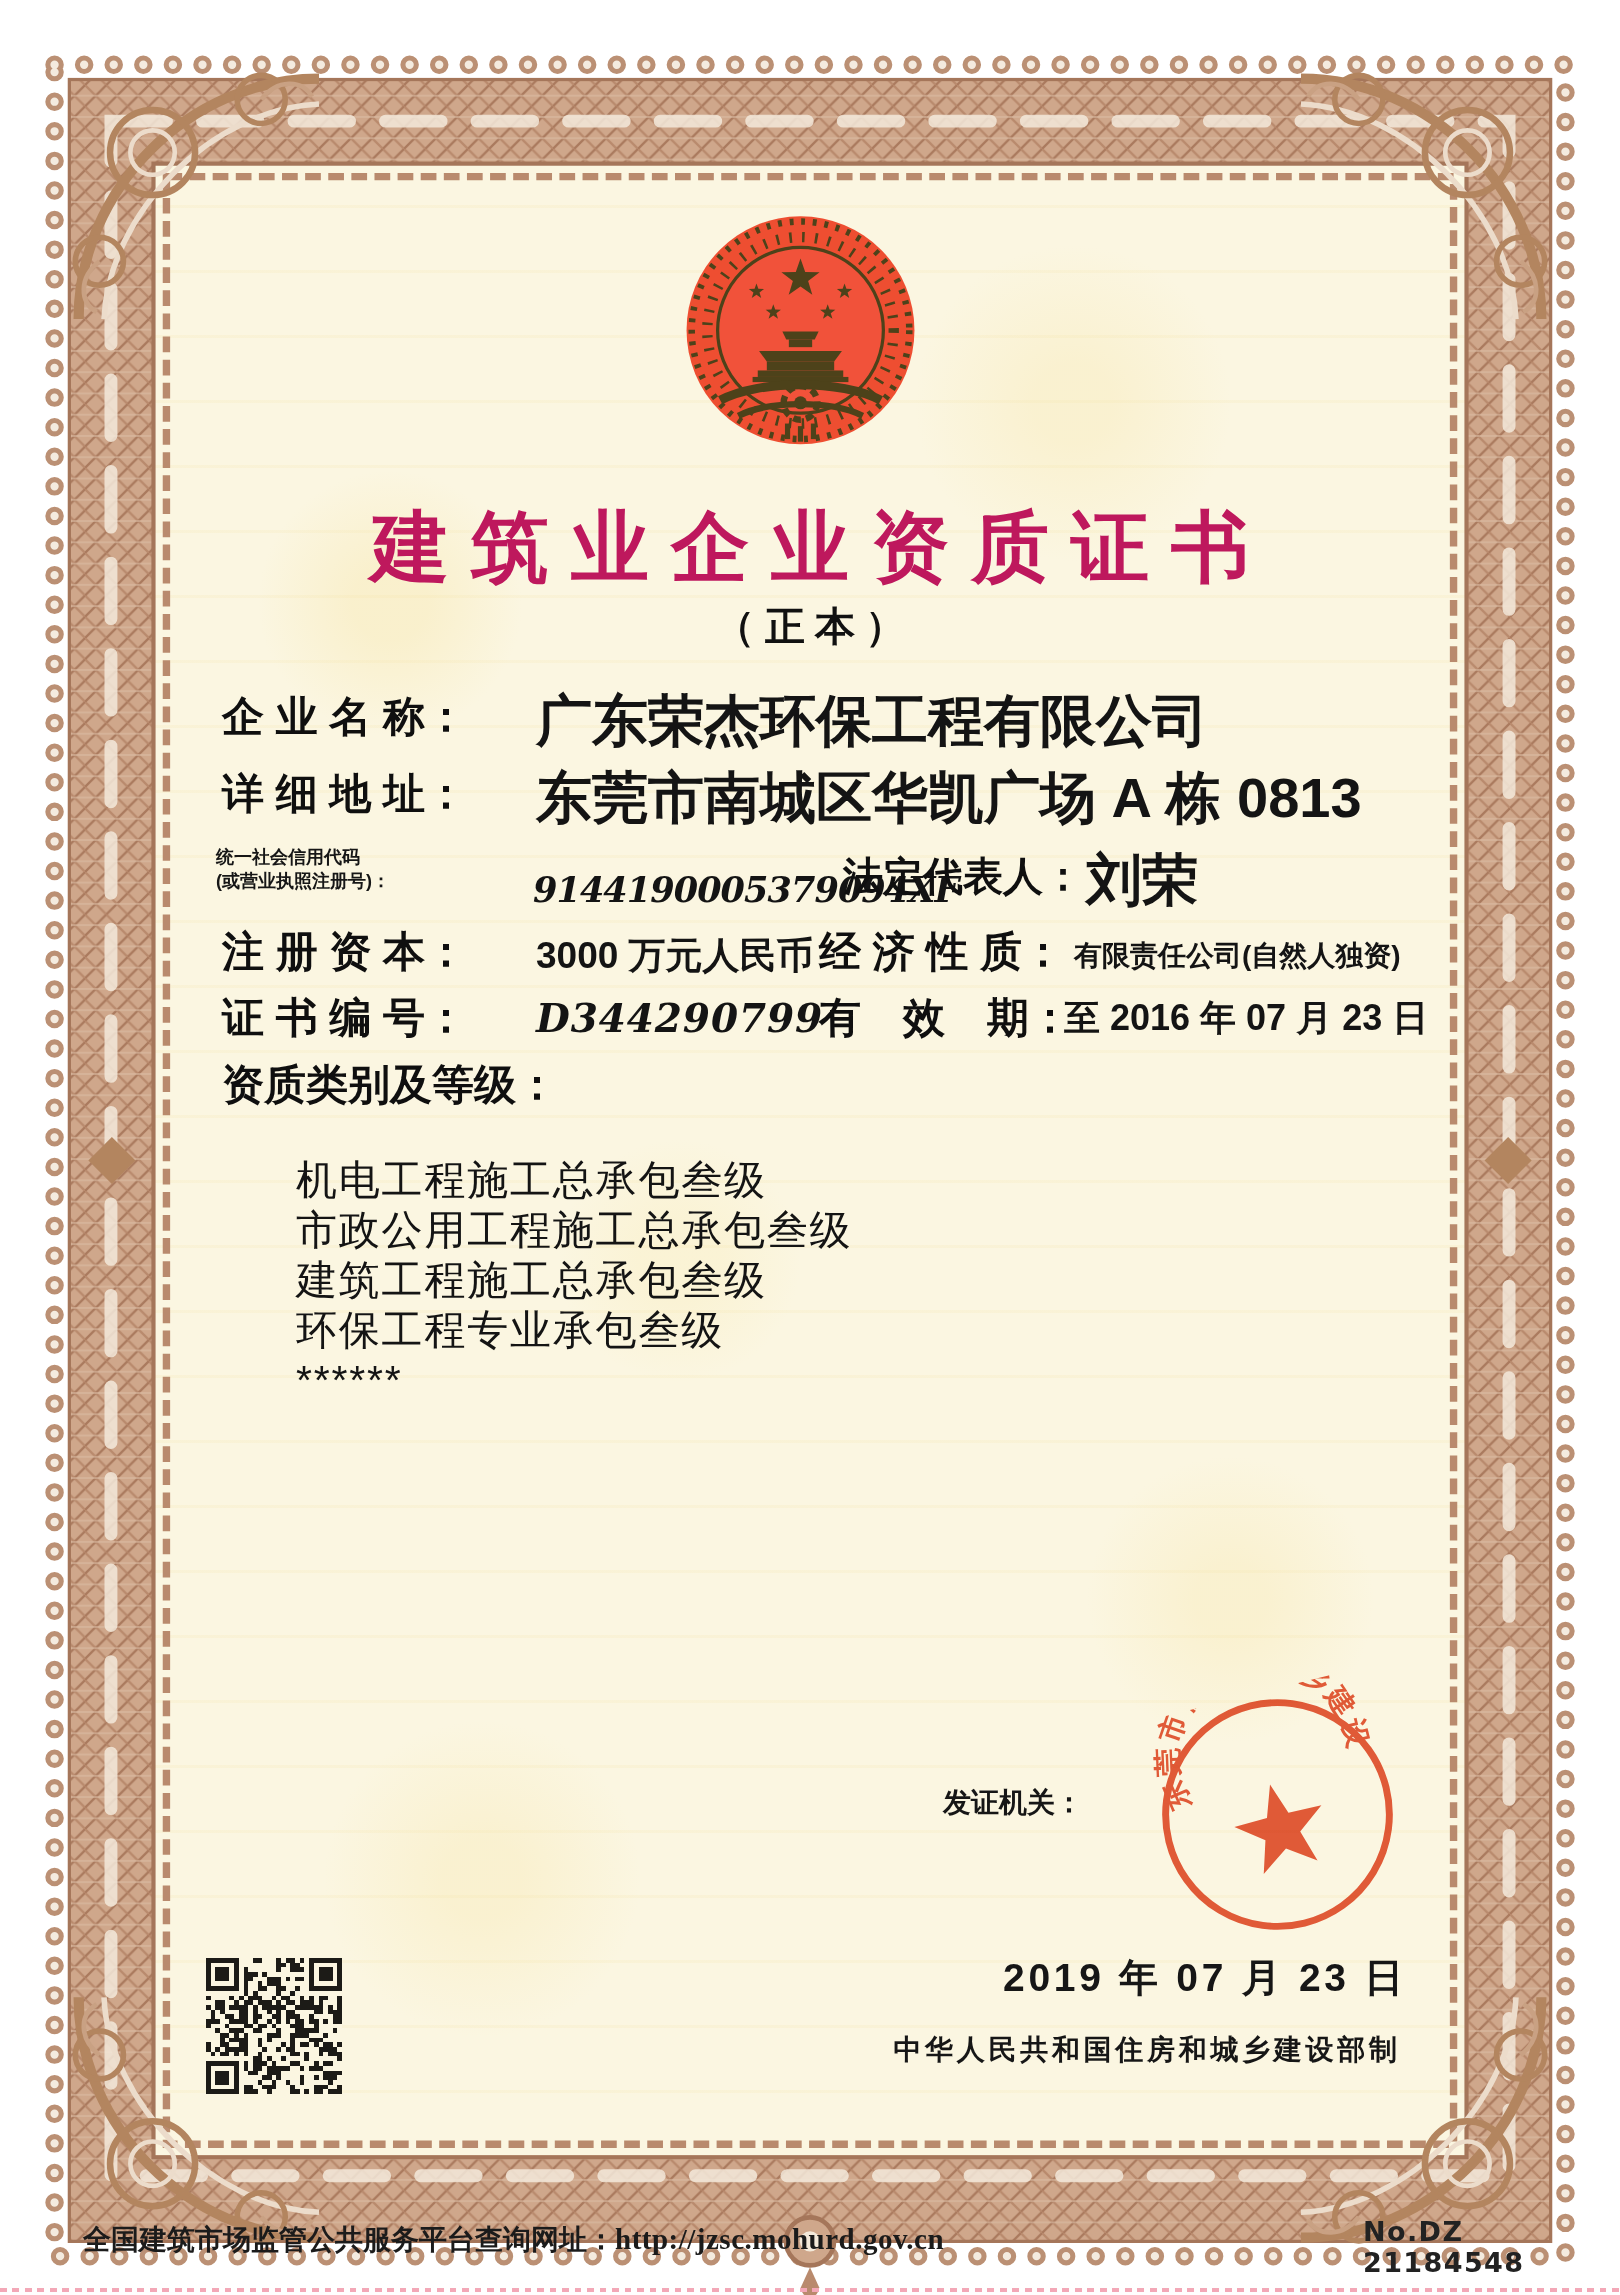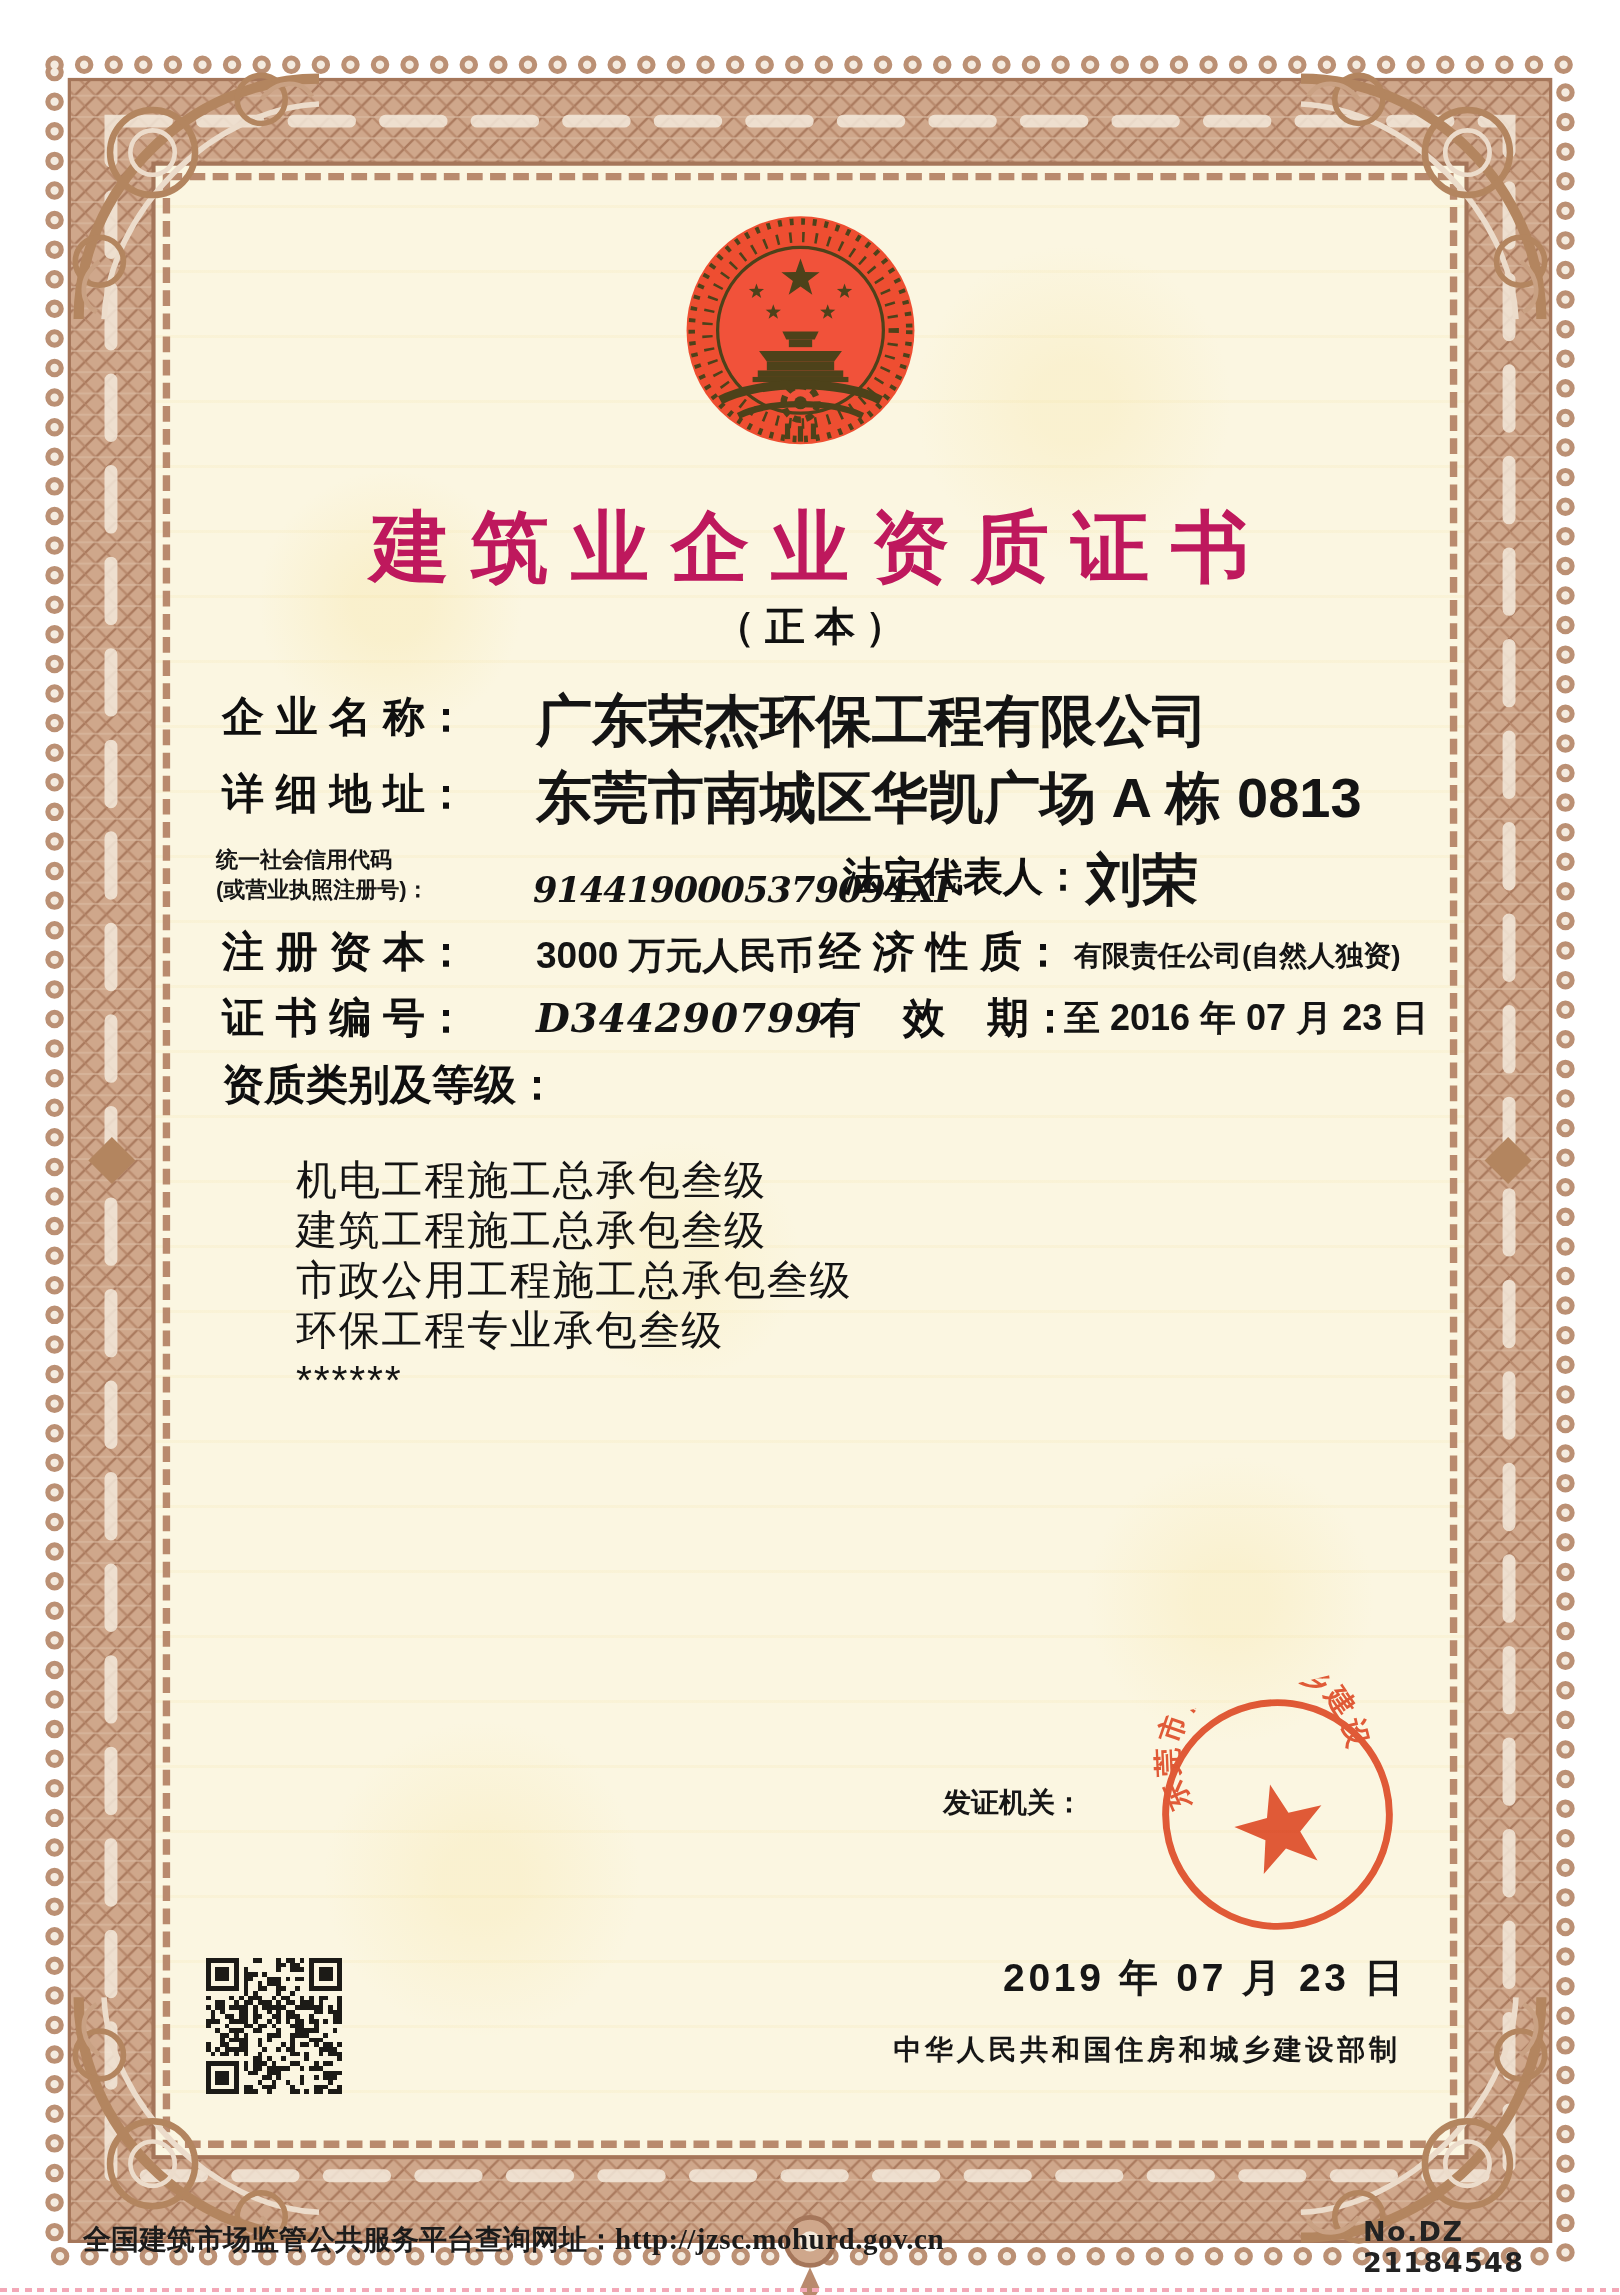--- a/index.html
+++ b/index.html
@@ -26,21 +26,21 @@
 
   .lbl{font-weight:bold;color:#0f0f0f;font-size:42px;line-height:1;white-space:nowrap;}
   .val{font-weight:bold;color:#141414;font-size:56px;line-height:1;white-space:nowrap;}
   .num{font-family:"DejaVu Serif",serif;font-weight:bold;color:#141414;line-height:1;white-space:nowrap;font-style:italic;}
 
   .lbl-company{left:222px;top:696px;}
   .val-company{left:536px;top:693px;}
   .lbl-address{left:222px;top:773px;}
   .val-address{left:536px;top:770px;}
 
-  .lbl-credit{left:216px;top:845px;font-size:22px;font-weight:bold;line-height:1.35;white-space:nowrap;}
+  .lbl-credit{left:216px;top:845px;font-size:18px;font-weight:bold;line-height:1.35;white-space:nowrap;}
   .val-credit{left:533px;top:872px;font-size:35px;letter-spacing:-0.9px;}
   .lbl-legal{left:843px;top:856px;font-size:40px;}
   .val-legal{left:1086px;top:852px;}
 
   .lbl-capital{left:222px;top:931px;}
   .val-capital{left:536px;top:937px;font-size:37px;}
   .lbl-economic{left:819px;top:931px;}
   .val-economic{left:1074px;top:942px;font-size:28px;}
 
   .lbl-certno{left:222px;top:997px;}
@@ -178,22 +178,22 @@
 
     <span class="lbl lbl-certno">证 书 编 号：</span>
     <span class="num val-certno">D344290799</span>
     <span class="lbl lbl-valid">有　效　期：</span>
     <span class="val val-valid">至 2016 年 07 月 23 日</span>
 
     <span class="lbl lbl-qualhdr">资质类别及等级：</span>
 
     <div class="quals">
       <div>机电工程施工总承包叁级</div>
+      <div>市政公用工程施工总承包叁级</div>
       <div>建筑工程施工总承包叁级</div>
-      <div>市政公用工程施工总承包叁级</div>
       <div>环保工程专业承包叁级</div>
       <div>******</div>
     </div>
 
     <span class="issuer-label">发证机关：</span>
 
     <svg class="seal" width="245" height="245" viewBox="0 0 530 530">
       <circle cx="265" cy="265" r="242" fill="none" stroke="#e2502f" stroke-width="15"></circle>
       <use href="#star5" transform="translate(265,300) scale(1.02)" fill="#e2502f"></use>
       <path id="sealArc" fill="none" d="M91.8,201.7 A185,185 0 1 1 438.2,201.7"></path>

